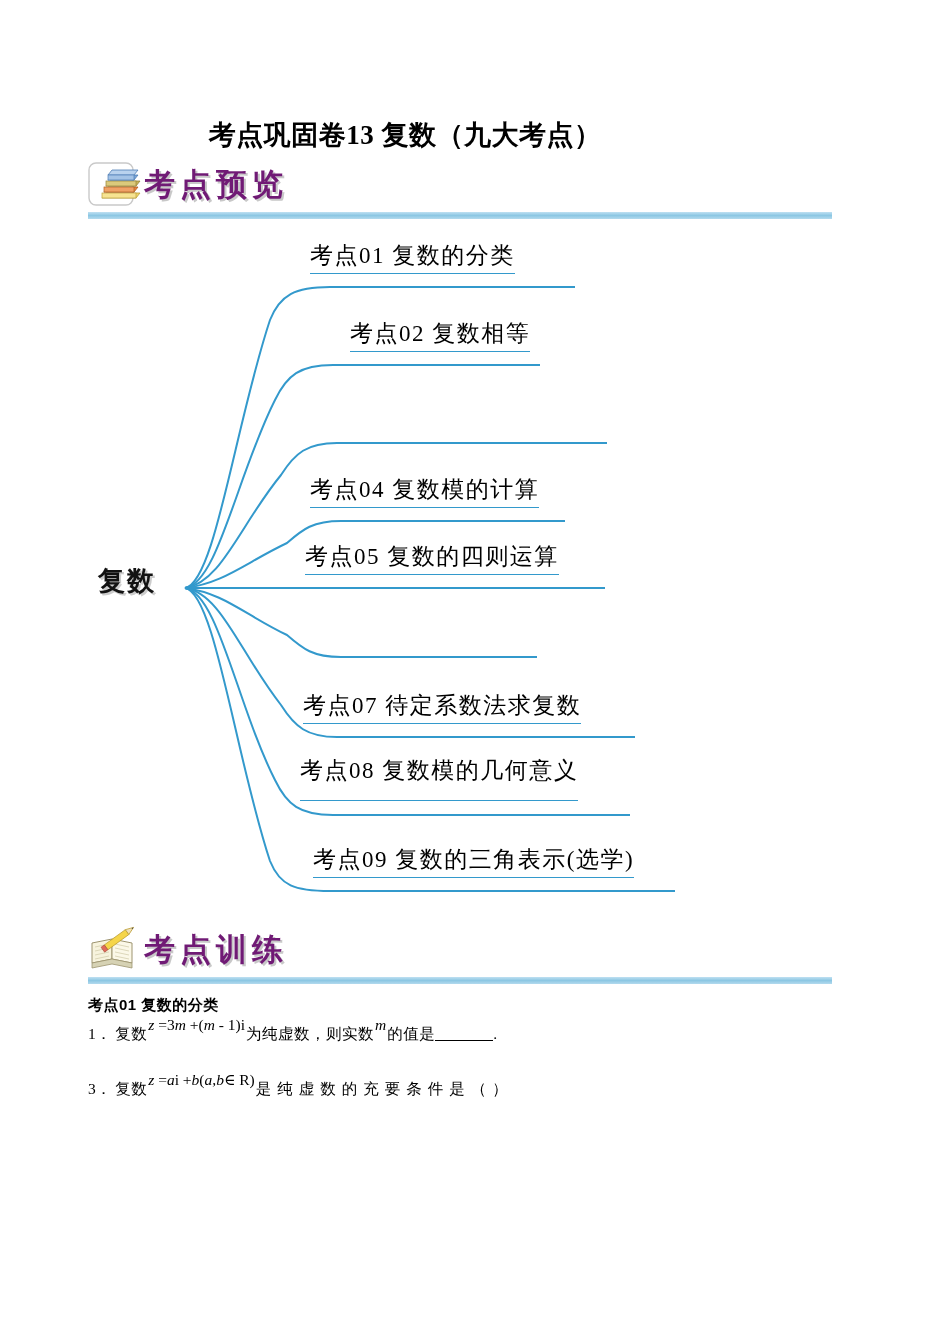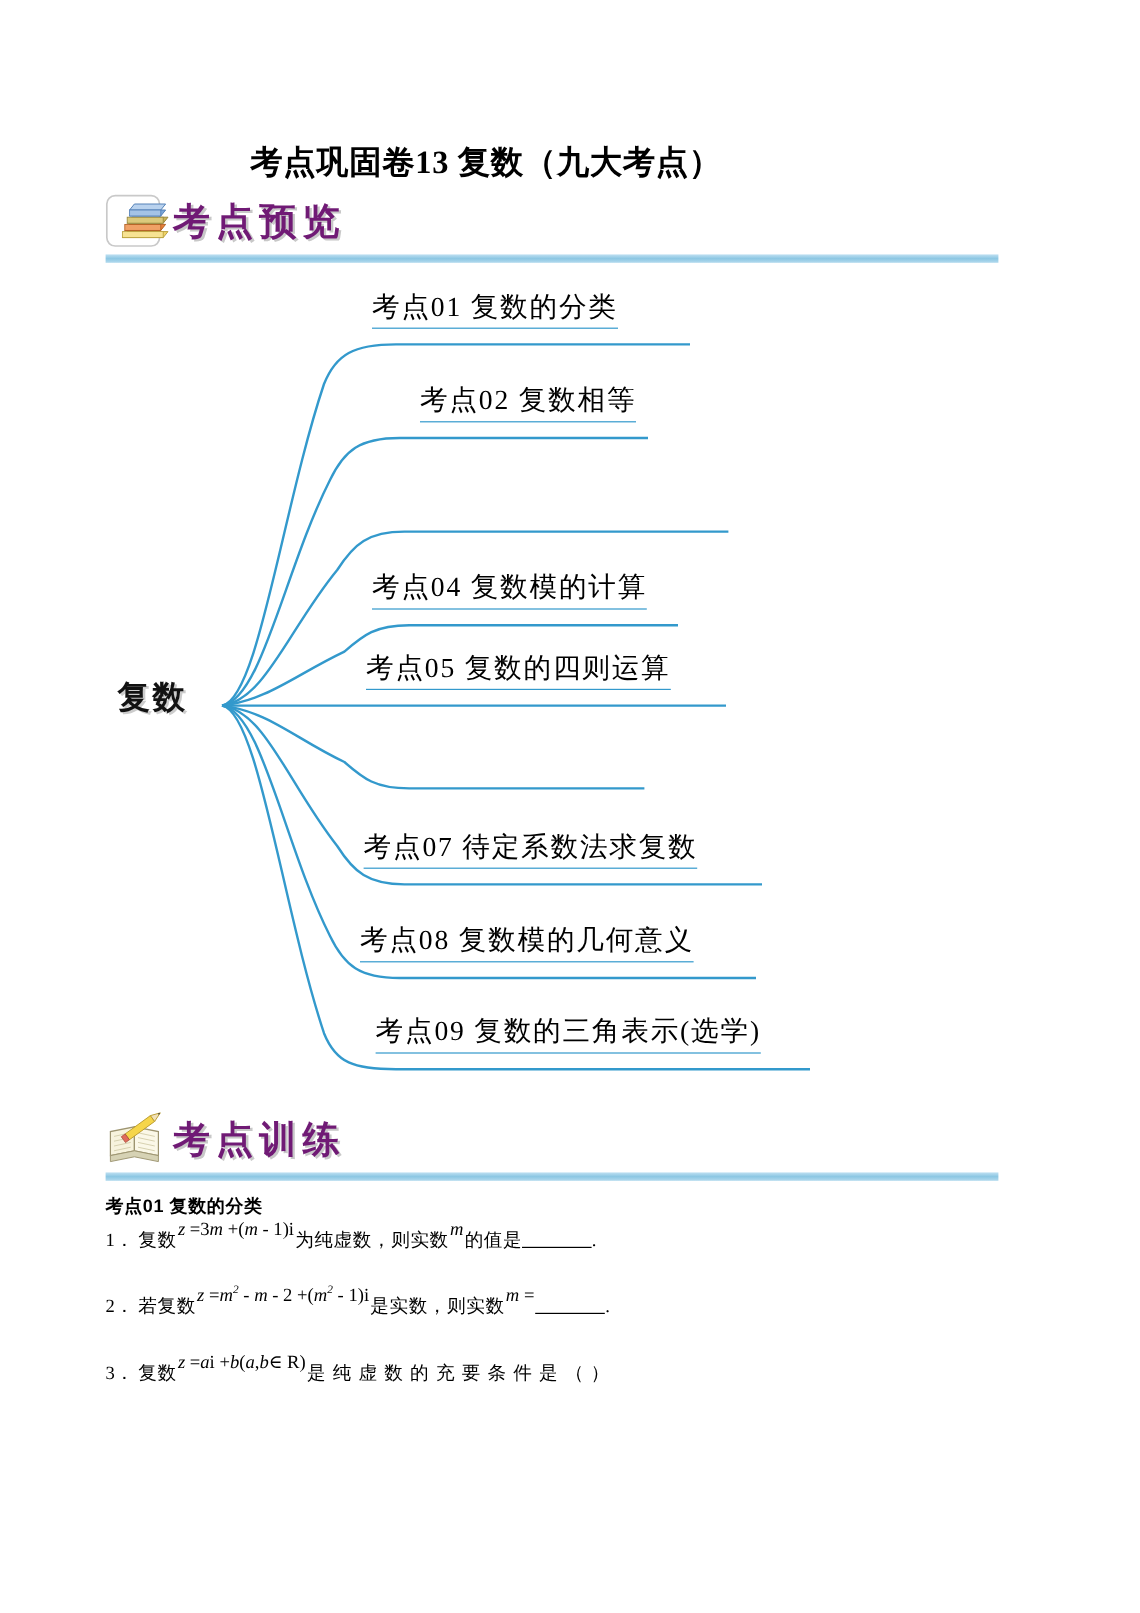--- a/index.html
+++ b/index.html
@@ -199,21 +199,21 @@
     </g>
   </svg>
 
   <div class="root-label">复数</div>
 
   <div class="topic" style="left: 225px; top: 15px; border-bottom: 1.6px solid rgb(51, 153, 204); padding-bottom: 2px;">考点01  复数的分类</div>
   <div class="topic" style="left: 222px; top: 93px; border-bottom: 1.6px solid rgb(51, 153, 204); padding-bottom: 2px; margin-left: 43px;">考点02  复数相等</div>
   <div class="topic" style="left: 225px; top: 249px; border-bottom: 1.6px solid rgb(51, 153, 204); padding-bottom: 2px;">考点04  复数模的计算</div>
   <div class="topic" style="left: 220px; top: 316px; border-bottom: 1.6px solid rgb(51, 153, 204); padding-bottom: 2px;">考点05  复数的四则运算</div>
   <div class="topic" style="left: 218px; top: 465px; border-bottom: 1.6px solid rgb(51, 153, 204); padding-bottom: 2px;">考点07  待定系数法求复数</div>
-  <div class="topic" style="left: 215px; top: 543px; border-bottom: 1.6px solid rgb(51, 153, 204); padding-bottom: 2px;">考点08  复数模的几何意义</div>
+  <div class="topic" style="left: 215px; top: 530px; border-bottom: 1.6px solid rgb(51, 153, 204); padding-bottom: 14px;">考点08  复数模的几何意义</div>
   <div class="topic" style="left: 228px; top: 619px; border-bottom: 1.6px solid rgb(51, 153, 204); padding-bottom: 2px;">考点09  复数的三角表示(选学)</div>
 </div>
 
 <div class="section-banner" style="top:925px;">
   <div class="banner-icon">
     <svg width="64" height="50" viewBox="0 0 64 50" xmlns="http://www.w3.org/2000/svg">
 
       <path d="M4 38 L24 34 L24 14 L4 18 Z" fill="#f7f3dd" stroke="#9d9470" stroke-width="1"></path>
       <path d="M44 38 L24 34 L24 14 L44 18 Z" fill="#fbf8e8" stroke="#9d9470" stroke-width="1"></path>
       <path d="M4 38 L24 34 L44 38 L44 43 L24 39 L4 43 Z" fill="#d6d2b4" stroke="#9d9470" stroke-width="0.8"></path>
@@ -245,21 +245,18 @@
 </div>
 
 <div class="exercises">
 
   <div class="topic-head">考点01 复数的分类</div>
 
   <div class="q">
     <span class="q-num">1．</span><span class="q-txt">复数</span><span class="formula"><i>z</i> =3<i>m</i> +(<i>m</i> - 1)i</span><span class="q-txt">为纯虚数，则实数</span><span class="formula"><i>m</i></span><span class="q-txt">的值是</span><span class="blank"></span><span class="q-txt">.</span>
   </div>
 
-  <div class="q">
-    <span class="q-num">2．</span><span class="q-txt">若复数</span><span class="formula"><i>z</i> =<i>m</i><sup>2</sup> - <i>m</i> - 2 +(<i>m</i><sup>2</sup> - 1)i</span><span class="q-txt">是实数，则实数</span><span class="formula"><i>m</i> =</span><span class="q-txt"></span><span class="blank"></span><span class="q-txt">.</span>
-  </div>
 
   <div class="q">
     <span class="q-num">3．</span><span class="q-txt">复数</span><span class="formula"><i>z</i> =<i>a</i>i +<i>b</i>(<i>a</i>,<i>b</i>∈ R)</span><span class="q-txt paren-blank">是纯虚数的充要条件是（</span><span class="q-txt">）</span>
   </div>
 
 </div>
 
 </body></html>

